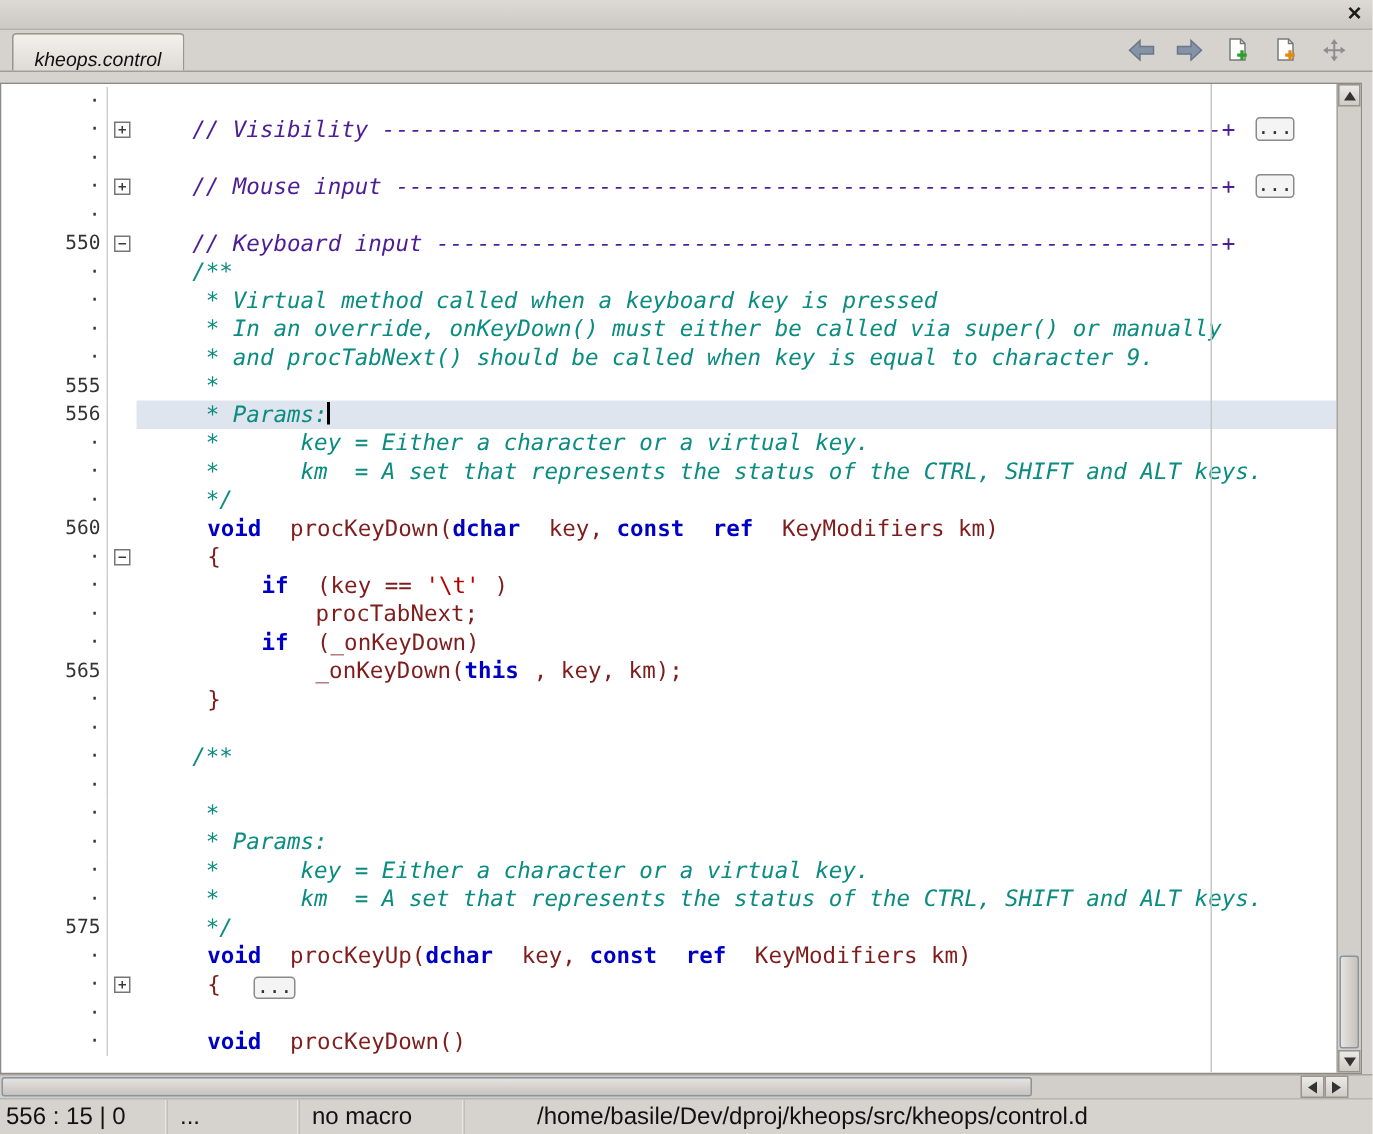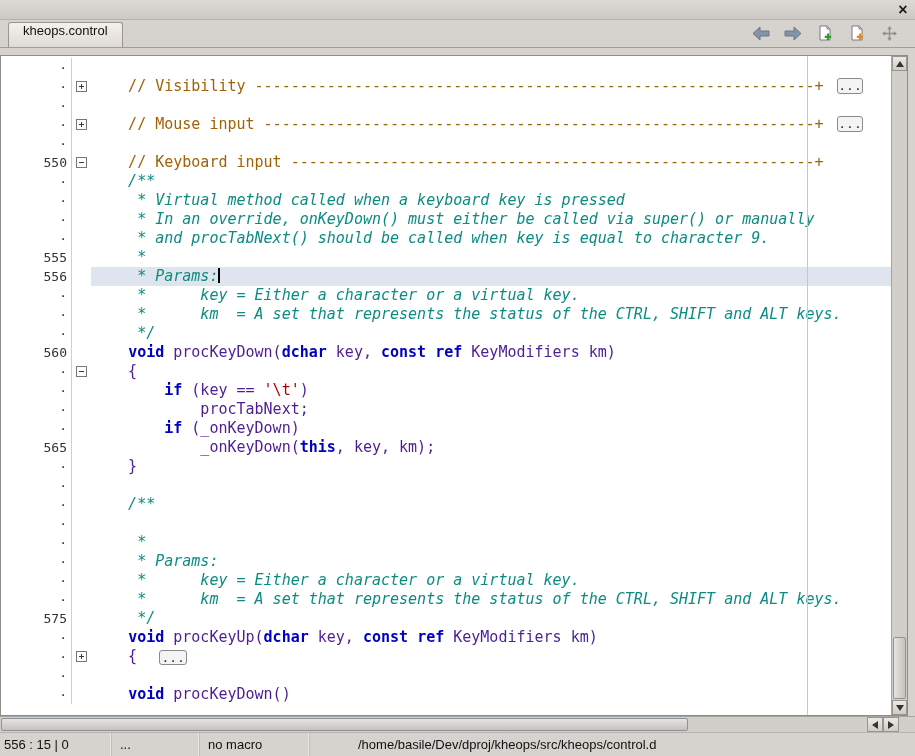--- a/index.html
+++ b/index.html
@@ -12,45 +12,45 @@
     display:flex; align-items:center; justify-content:center; }
   #titlebar .title { font-size:12px; font-weight:bold; color:#161616;margin-top:34px; }
   #close-btn { position:absolute; right:4px; top:0; height:20px; width:16px;
     display:flex; align-items:center; justify-content:center;
     font-size:16px; font-weight:bold; color:#1a1a1a; cursor:default; }
 
   
   #tabbar { position:absolute; top:20px; left:0; width:915px; height:28px;
     background:#d6d2ce; border-bottom:1px solid #a09c98;
     display:flex; align-items:flex-end; padding:0 6px; }
-  .tab { height:25px; display:flex; align-items:flex-start; padding:0 14px;
+  .tab { height:25px; display:flex; align-items:flex-end; padding:0 14px;
     background:linear-gradient(#f4f1ed,#dedad6); border:1px solid #9a968e; border-bottom:none;
-    border-radius:3px 3px 0 0; font-size:13px; color:#101010; margin-left:2px; }
+    border-radius:3px 3px 0 0; font-size:13px; color:#101010; margin-left:2px;font-style:italic; }
   #tools { margin-left:auto; align-self:center; display:flex; align-items:center; gap:8px;
     padding-right:8px; margin-bottom:1px; }
   .tool { width:24px; height:22px; display:flex; align-items:center; justify-content:center; }
 
   
   #editor-frame { position:absolute; top:55px; left:0; width:908px; height:661px;
     border:1px solid #8e8a86; display:flex; background:#ffffff; }
   #editor { flex:1; position:relative; overflow:hidden; background:#ffffff; }
   #lines { padding-top:2px; }
   .line { height:19px; display:flex; position:relative; white-space:pre; }
   .lnum { width:70px; flex:none; text-align:right; padding-right:4px;
     font-family:"DejaVu Sans Mono", monospace; font-size:13px; line-height:19px; color:#333; }
   .foldcol { width:20px; flex:none; border-left:1px solid #cfcfcf;
     display:flex; align-items:center; justify-content:center; }
   .foldbox { width:11px; height:11px; border:1px solid #767676; background:#fdfdfd; position:relative; }
   .foldbox::before { content:""; position:absolute; left:2px; right:2px; top:4px; height:1px; background:#3a3a3a; }
   .foldbox.plus::after { content:""; position:absolute; top:2px; bottom:2px; left:4px; width:1px; background:#3a3a3a; }
   .codearea { flex:1; font-family:"DejaVu Sans Mono", monospace; font-size:15px; line-height:19px;
     padding-left:1px; }
   .codearea.current { background:#dfe5ef; }
-  .tk-p { color:#4c1d95; }
-  .tk-c { color:#a16207; }
+  .tk-p { color:#7f1d1d;margin-left:10px; }
+  .tk-c { color:#4c1d95; font-style:italic; }
   .tk-d { color:#0b8c80; font-style:italic; }
   .tk-k { color:#0000c4; font-weight:bold; }
   .tk-s { color:#b40000; }
   .caret { display:inline-block; width:2px; height:15px; background:#000; vertical-align:-2px; }
   .inline-fold { display:inline-flex; align-items:center; justify-content:center;
     border:1px solid #8a8a8a; border-radius:3px; background:#f4f4f4; color:#333;
     font-size:13px; line-height:9px; width:28px; height:15px; margin-left:22px; vertical-align:-1px;
     font-family:"DejaVu Sans Mono", monospace; }
   .fold-btn { position:absolute; right:28px; top:1px; width:26px; height:16px;
     border:1px solid #8a8a8a; border-radius:3px; background:#f4f4f4; color:#333;
@@ -73,21 +73,21 @@
   #hscroll { position:absolute; top:716px; left:0; width:915px; height:16px;
     background:#d2cec9; border-top:1px solid #a8a4a0; }
   #hthumb { position:absolute; left:1px; top:1px; height:13px; width:687px;
     background:linear-gradient(#e6e4e0,#c6c2be); border:1px solid #8a949e; border-radius:2px; }
   #hbtn-left { top:0; right:32px; width:16px; height:15px; }
   #hbtn-right { top:0; right:16px; width:16px; height:15px; }
 
   
   #status { position:absolute; top:732px; left:0; width:915px; height:24px;
     background:#d6d2ce; border-top:1px solid #b8b4b0; display:flex; align-items:stretch;
-    font-size:13px; color:#111; }
+    font-size:16px; color:#111; }
   .spanel { display:flex; align-items:center; padding:0 8px;
     border-right:1px solid #c2beba; box-shadow:inset -1px 0 0 #e9e6e2; }
   #sp-caret { width:112px; padding-left:4px; }
   #sp-dots { width:88px; }
   #sp-macro { width:110px; }
   #sp-path { flex:1; border-right:none; box-shadow:none;padding-left:48px; }
 </style>
 </head>
 <body>
 

